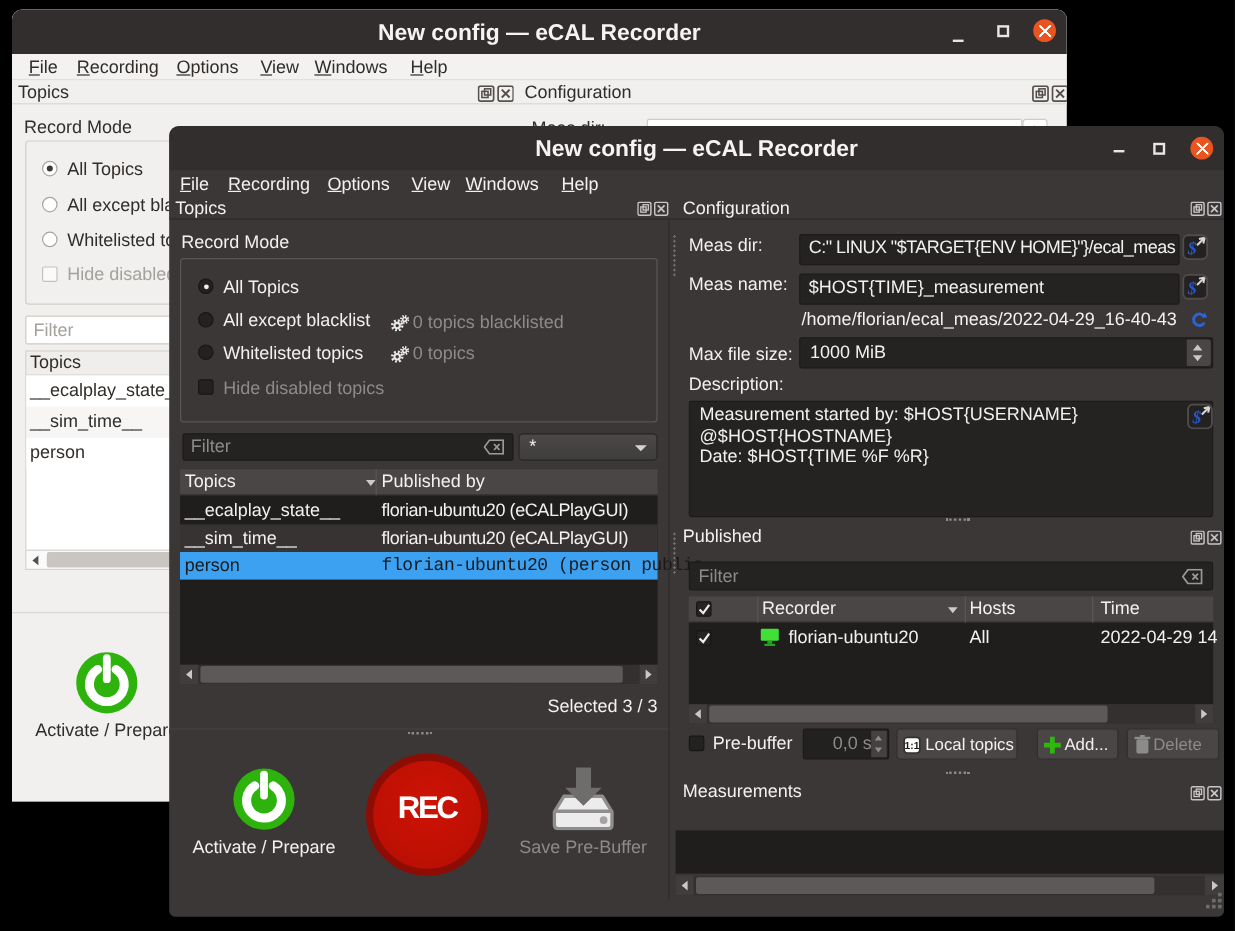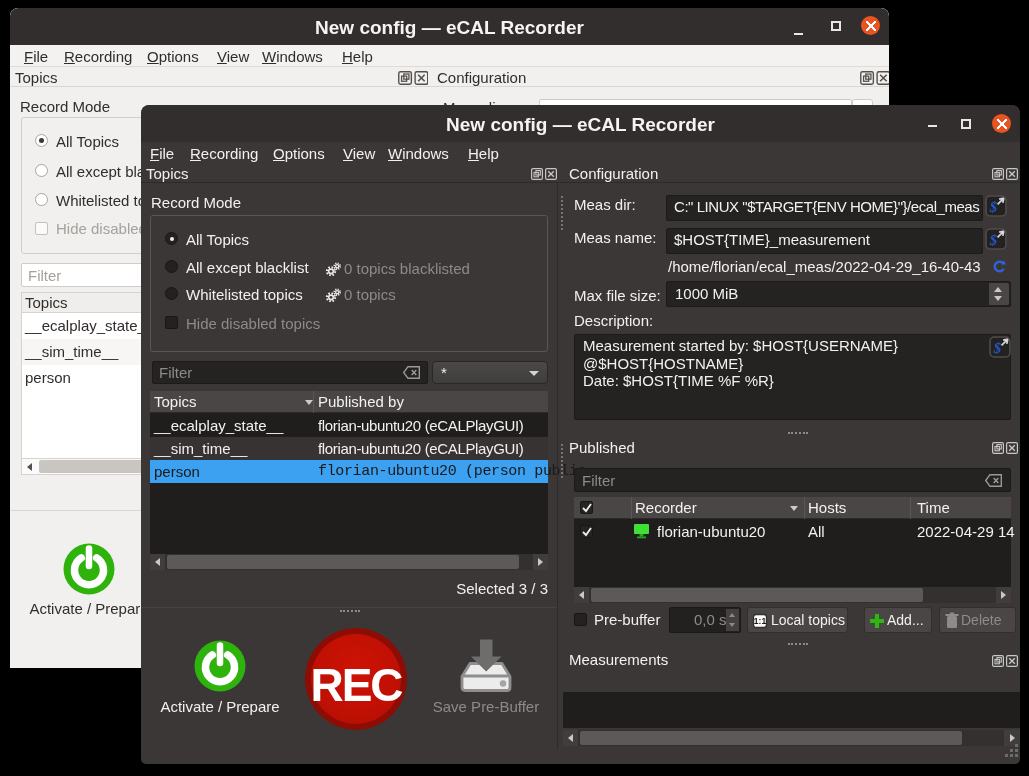--- a/index.html
+++ b/index.html
@@ -237,21 +237,21 @@
   <div class="abs" style="left:0;top:502px;width:416px;height:1px;background:#474343;"></div>
   <div class="dots" style="left:199px;top:505px;"></div>
   <svg class="abs" style="left:53px;top:535px;" width="52" height="52" viewBox="0 0 52 52">
     <circle cx="26" cy="26" r="25.5" fill="#2eb30d"></circle>
     <path d="M 26 5.5 L 26 23" stroke="#fff" stroke-width="6.5" stroke-linecap="round"></path>
     <path d="M 18.3 14.9 A 14.5 14.5 0 1 0 33.7 14.9" stroke="#fff" stroke-width="7.5" fill="none" stroke-linecap="round"></path>
   </svg>
   <div class="abs" style="left:0px;top:593px;width:158px;text-align:center;">Activate / Prepare</div>
   <div class="abs" style="left:164px;top:523px;width:102px;height:102px;border-radius:50%;background:#8d0c04;">
     <div class="abs" style="left:6px;top:6px;width:90px;height:90px;border-radius:50%;background:radial-gradient(circle at 50% 40%, #cd1305 0%, #c11004 55%, #b30e03 100%);"></div>
-    <div class="abs" style="left:0;top:30px;width:102px;text-align:center;color:#fff;font-weight:bold;font-size:46px;letter-spacing:-2px;">REC</div>
+    <div class="abs" style="left:0;top:30px;width:102px;text-align:center;color:#fff;font-weight:bold;font-size:26px;letter-spacing:-2px;">REC</div>
   </div>
   <svg class="abs" style="left:318px;top:533px;" width="54" height="54" viewBox="0 0 54 54">
     <path d="M11 25.5 H43 L51 38.5 V49.5 Q51 52.5 48 52.5 H6 Q3 52.5 3 49.5 V38.5 Z" fill="#edecec" stroke="#8f8d8d" stroke-width="2.8" stroke-linejoin="round"></path>
     <path d="M21 1.5 H33.5 V18.5 H42.5 L27.2 33.5 L12 18.5 H21 Z" fill="#6f6c6c"></path>
     <path d="M3.5 38 H50.5" stroke="#8f8d8d" stroke-width="2.8"></path>
     <circle cx="44" cy="45.5" r="3.2" fill="#a5a3a3"></circle>
   </svg>
   <div class="abs gray" style="left:285px;top:593px;width:120px;text-align:center;">Save Pre-Buffer</div>
 
   <div class="abs" style="left:416px;top:78px;width:1px;height:567px;background:#2e2b2b;"></div>
@@ -280,21 +280,21 @@
   </svg>
   <div class="abs" style="left:433px;top:182px;">Max file size:</div>
   <div class="dinp" style="left:525px;top:176px;width:345px;height:26px;">
     <span class="abs" style="left:8px;top:3px;">1000 MiB</span>
     <div class="abs" style="right:1px;top:1px;width:20px;height:22px;background:#4a4646;border-radius:0 2px 2px 0;">
       <div class="tri" style="left:5px;top:4px;border-left:4.5px solid transparent;border-right:4.5px solid transparent;border-bottom:5px solid #c9c7c7;"></div>
       <div class="tri" style="left:5px;bottom:4px;border-left:4.5px solid transparent;border-right:4.5px solid transparent;border-top:5px solid #c9c7c7;"></div>
     </div>
   </div>
   <div class="abs" style="left:433px;top:207px;">Description:</div>
-  <div class="dinp" style="left:433px;top:229px;width:437px;height:86px;">
+  <div class="dinp" style="left:433px;top:229px;width:437px;height:97px;">
     <div class="abs" style="left:8px;top:2px;line-height:17.5px;">Measurement started by: $HOST{USERNAME}<br>@$HOST{HOSTNAME}<br>Date: $HOST{TIME %F %R}</div>
   </div>
   <svg class="abs" style="left:848px;top:231px;" width="22" height="22" viewBox="0 0 21 21">
       <use href="#dollaricon"></use>
     </svg>
   <div class="dots" style="left:647px;top:327px;"></div>
 
   <span class="abs" style="left:428px;top:334px;">Published</span>
   <div class="dinp" style="left:433px;top:363px;width:437px;height:24px;">
     <span class="abs gray" style="left:7px;top:3px;">Filter</span>

